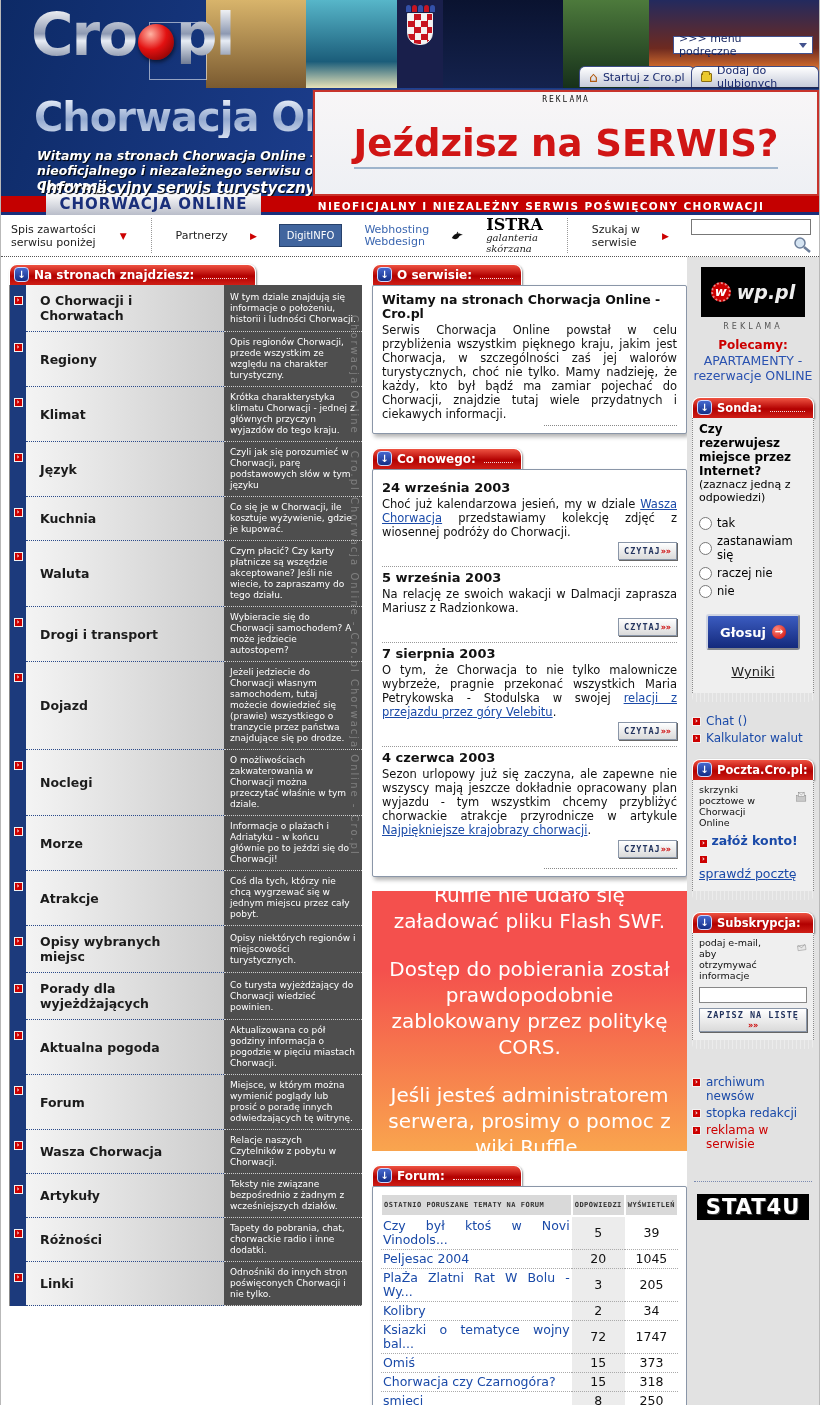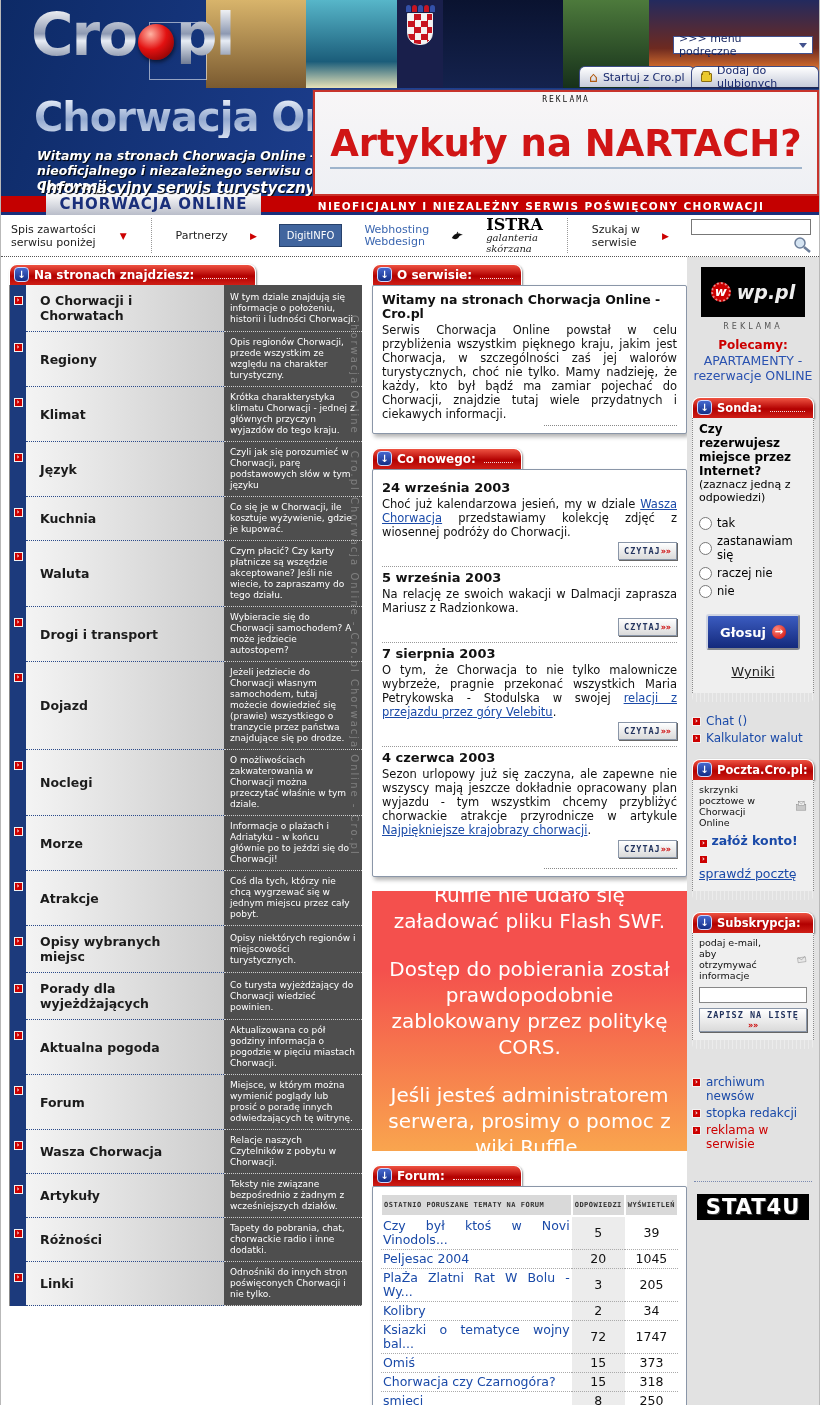--- a/index.html
+++ b/index.html
@@ -135,21 +135,21 @@
   .opt input{margin:0}
   .votebtn{display:flex;align-items:center;justify-content:center;gap:6px;width:94px;height:36px;margin:16px auto 10px;
     background:linear-gradient(#3b5cc0,#14297c);border:2px outset #cfd4e2;border-radius:3px;color:#fff;font-weight:bold;font-size:13px;cursor:pointer}
   .votecirc{width:14px;height:14px;border-radius:50%;background:radial-gradient(circle at 35% 30%,#ff8a7a,#c00);color:#fff;
     font-size:10px;line-height:14px;text-align:center}
   .wyniki{display:block;text-align:center;margin:14px 0 6px;color:#222;text-decoration:underline;font-size:13px;cursor:pointer}
   .qlinks{width:122px;margin:12px 0 4px;display:flex;flex-direction:column;gap:3px}
   .qlink{display:flex;align-items:flex-start;gap:5px;color:#1a4aa8;font-size:12px;cursor:pointer;line-height:14px}
   .qlink .bsq{flex:none;margin-top:3px}
   .qlink.red{color:#c00}
-  .poczta-desc{display:flex;gap:20px;align-items:center}
+  .poczta-desc{display:flex;gap:20px;align-items:flex-start}
   .small-desc{font-size:9.5px;line-height:11px;color:#111}
   .plinks{margin-top:5px;line-height:16px}
   .plink{color:#1a4aa8;font-weight:bold;font-size:12.5px;cursor:pointer}
   .plink2{color:#1a4aa8;font-size:12.5px;text-decoration:underline;cursor:pointer}
   .subinput{width:108px;height:16px;border:1px solid #888;margin:6px 0 5px;font-size:10px;padding:0 2px}
   .dotted-hr{width:118px;border-bottom:1px dotted #7a8ab0;margin:26px 0 8px}
   .stat4u{background:#000;color:#fff;font-weight:bold;font-size:21px;letter-spacing:1px;padding:1px 9px;margin:4px 0;
     text-shadow:1px 1px 0 #444}
 </style>
 </head>
@@ -195,21 +195,21 @@
       <span class="homeico">⌂</span>
       <span>Startuj z Cro.pl</span>
     </div>
     <div class="tab tab2">
       <span class="folderico"></span>
       <span>Dodaj do ulubionych</span>
     </div>
 
     <div class="topbanner">
       <div class="rk">REKLAMA</div>
-      <span class="big">Artykuły na NARTACH?</span>
+      <span class="big">Jeździsz na SERWIS?</span>
     </div>
   </div>
 
   <div class="titlebar">
     <div class="tb-left">CHORWACJA ONLINE</div>
     <div class="tb-right">NIEOFICJALNY I NIEZALEŻNY SERWIS POŚWIĘCONY CHORWACJI</div>
   </div>
 
   <div class="toolbar">
     <span>Spis zawartości serwisu poniżej</span>

